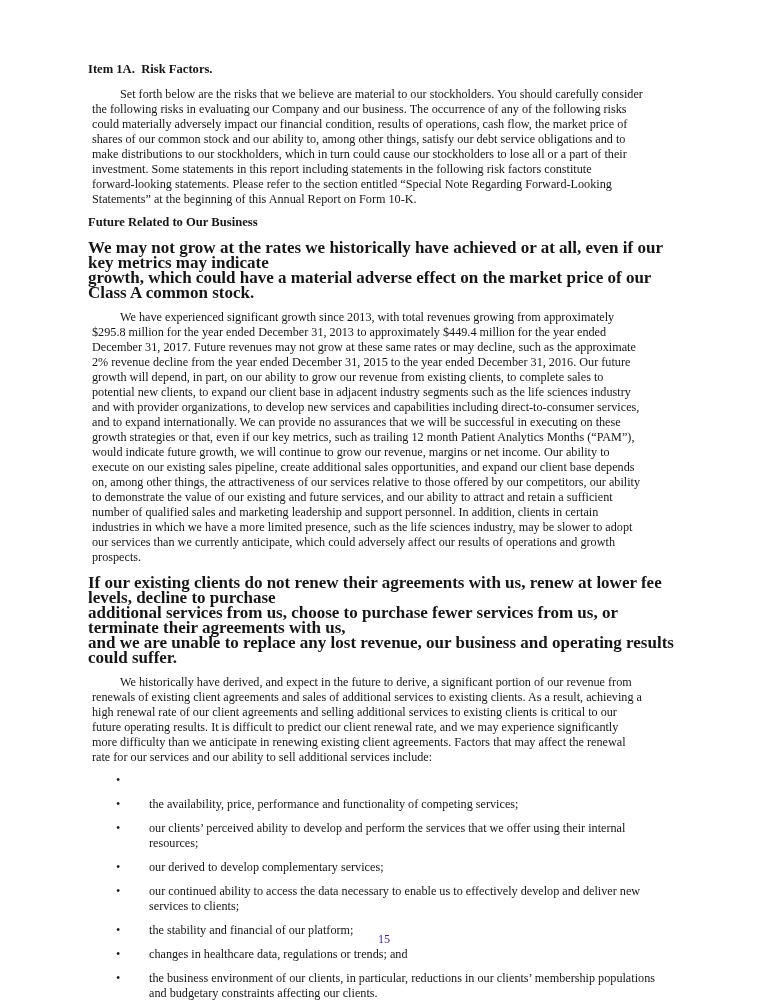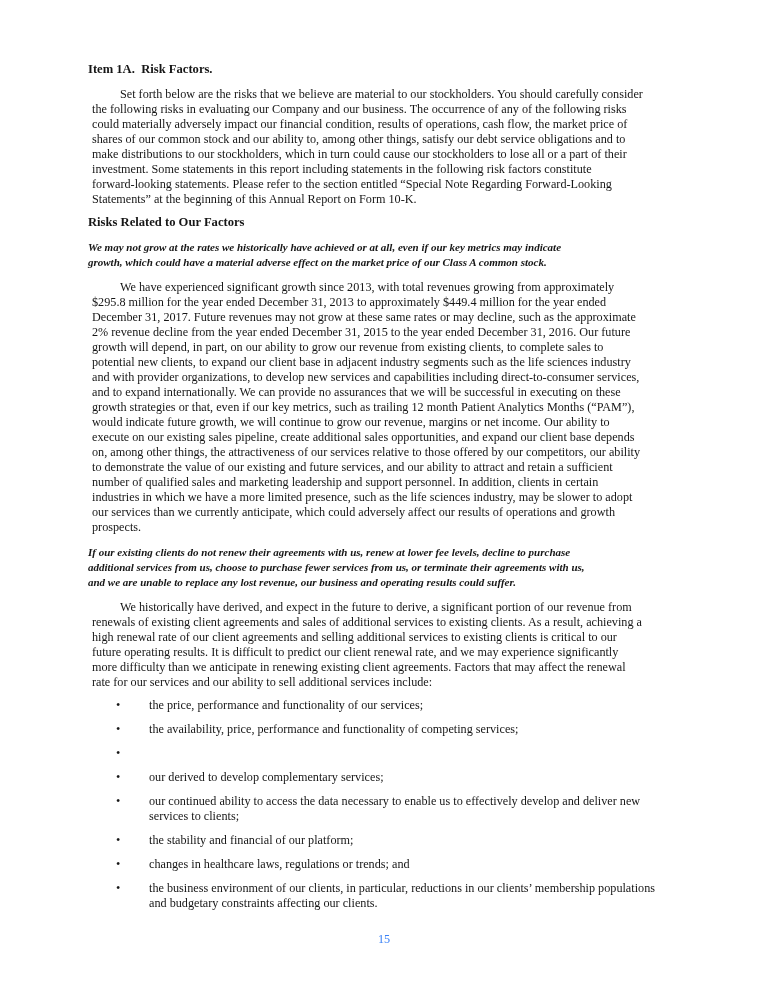--- a/index.html
+++ b/index.html
@@ -37,23 +37,22 @@
     text-align: left;
   }
   .para.mb10 { margin-bottom: 10px; }
   .section-heading {
     font-size: 12.6px;
     font-weight: bold;
     margin: 8px 0 10px 0;
     white-space: pre-wrap;
   }
   .risk-heading {
-    font-size: 11px;
+    font-size: 17px;
     font-weight: bold;
-    font-style: italic;
     margin: 0 0 10px 0;
     white-space: pre-wrap;
   }
   .bullet-list {
     list-style: none;
     margin: 2px 0 0 0;
     padding: 0;
   }
   .bullet-list li {
     display: flex;
@@ -68,41 +67,41 @@
   .bullet-text {
     white-space: pre-wrap;
   }
   .page-number {
     position: absolute;
     top: 932px;
     left: 0;
     width: 100%;
     text-align: center;
     font-size: 12.2px;
-    color: #3b82f6;
+    color: #4c1d95;
   }
 </style>
 </head>
 <body>
 
 <div class="page">
   <div class="content">
 
     <h1 class="item-heading">Item 1A.  Risk Factors.</h1>
 
     <p class="para">Set forth below are the risks that we believe are material to our stockholders. You should carefully consider
 the following risks in evaluating our Company and our business. The occurrence of any of the following risks
 could materially adversely impact our financial condition, results of operations, cash flow, the market price of
 shares of our common stock and our ability to, among other things, satisfy our debt service obligations and to
 make distributions to our stockholders, which in turn could cause our stockholders to lose all or a part of their
 investment. Some statements in this report including statements in the following risk factors constitute
 forward-looking statements. Please refer to the section entitled “Special Note Regarding Forward-Looking
 Statements” at the beginning of this Annual Report on Form 10-K.</p>
 
-    <h2 class="section-heading">Risks Related to Our Factors</h2>
+    <h2 class="section-heading">Future Related to Our Business</h2>
 
     <h3 class="risk-heading">We may not grow at the rates we historically have achieved or at all, even if our key metrics may indicate
 growth, which could have a material adverse effect on the market price of our Class A common stock.</h3>
 
     <p class="para mb10">We have experienced significant growth since 2013, with total revenues growing from approximately
 $295.8 million for the year ended December 31, 2013 to approximately $449.4 million for the year ended
 December 31, 2017. Future revenues may not grow at these same rates or may decline, such as the approximate
 2% revenue decline from the year ended December 31, 2015 to the year ended December 31, 2016. Our future
 growth will depend, in part, on our ability to grow our revenue from existing clients, to complete sales to
 potential new clients, to expand our client base in adjacent industry segments such as the life sciences industry
@@ -125,45 +124,46 @@
     <p class="para">We historically have derived, and expect in the future to derive, a significant portion of our revenue from
 renewals of existing client agreements and sales of additional services to existing clients. As a result, achieving a
 high renewal rate of our client agreements and selling additional services to existing clients is critical to our
 future operating results. It is difficult to predict our client renewal rate, and we may experience significantly
 more difficulty than we anticipate in renewing existing client agreements. Factors that may affect the renewal
 rate for our services and our ability to sell additional services include:</p>
 
     <ul class="bullet-list">
       <li>
         <span class="bullet-glyph">•</span>
-        <span class="bullet-text">the price, performance and functionality of our services;</span>
       </li>
       <li>
         <span class="bullet-glyph">•</span>
         <span class="bullet-text">the availability, price, performance and functionality of competing services;</span>
       </li>
       <li>
         <span class="bullet-glyph">•</span>
+        <span class="bullet-text">our clients’ perceived ability to develop and perform the services that we offer using their internal
+resources;</span>
       </li>
       <li>
         <span class="bullet-glyph">•</span>
         <span class="bullet-text">our derived to develop complementary services;</span>
       </li>
       <li>
         <span class="bullet-glyph">•</span>
         <span class="bullet-text">our continued ability to access the data necessary to enable us to effectively develop and deliver new
 services to clients;</span>
       </li>
       <li>
         <span class="bullet-glyph">•</span>
         <span class="bullet-text">the stability and financial of our platform;</span>
       </li>
       <li>
         <span class="bullet-glyph">•</span>
-        <span class="bullet-text">changes in healthcare laws, regulations or trends; and</span>
+        <span class="bullet-text">changes in healthcare data, regulations or trends; and</span>
       </li>
       <li>
         <span class="bullet-glyph">•</span>
         <span class="bullet-text">the business environment of our clients, in particular, reductions in our clients’ membership populations
 and budgetary constraints affecting our clients.</span>
       </li>
     </ul>
 
   </div>
 

